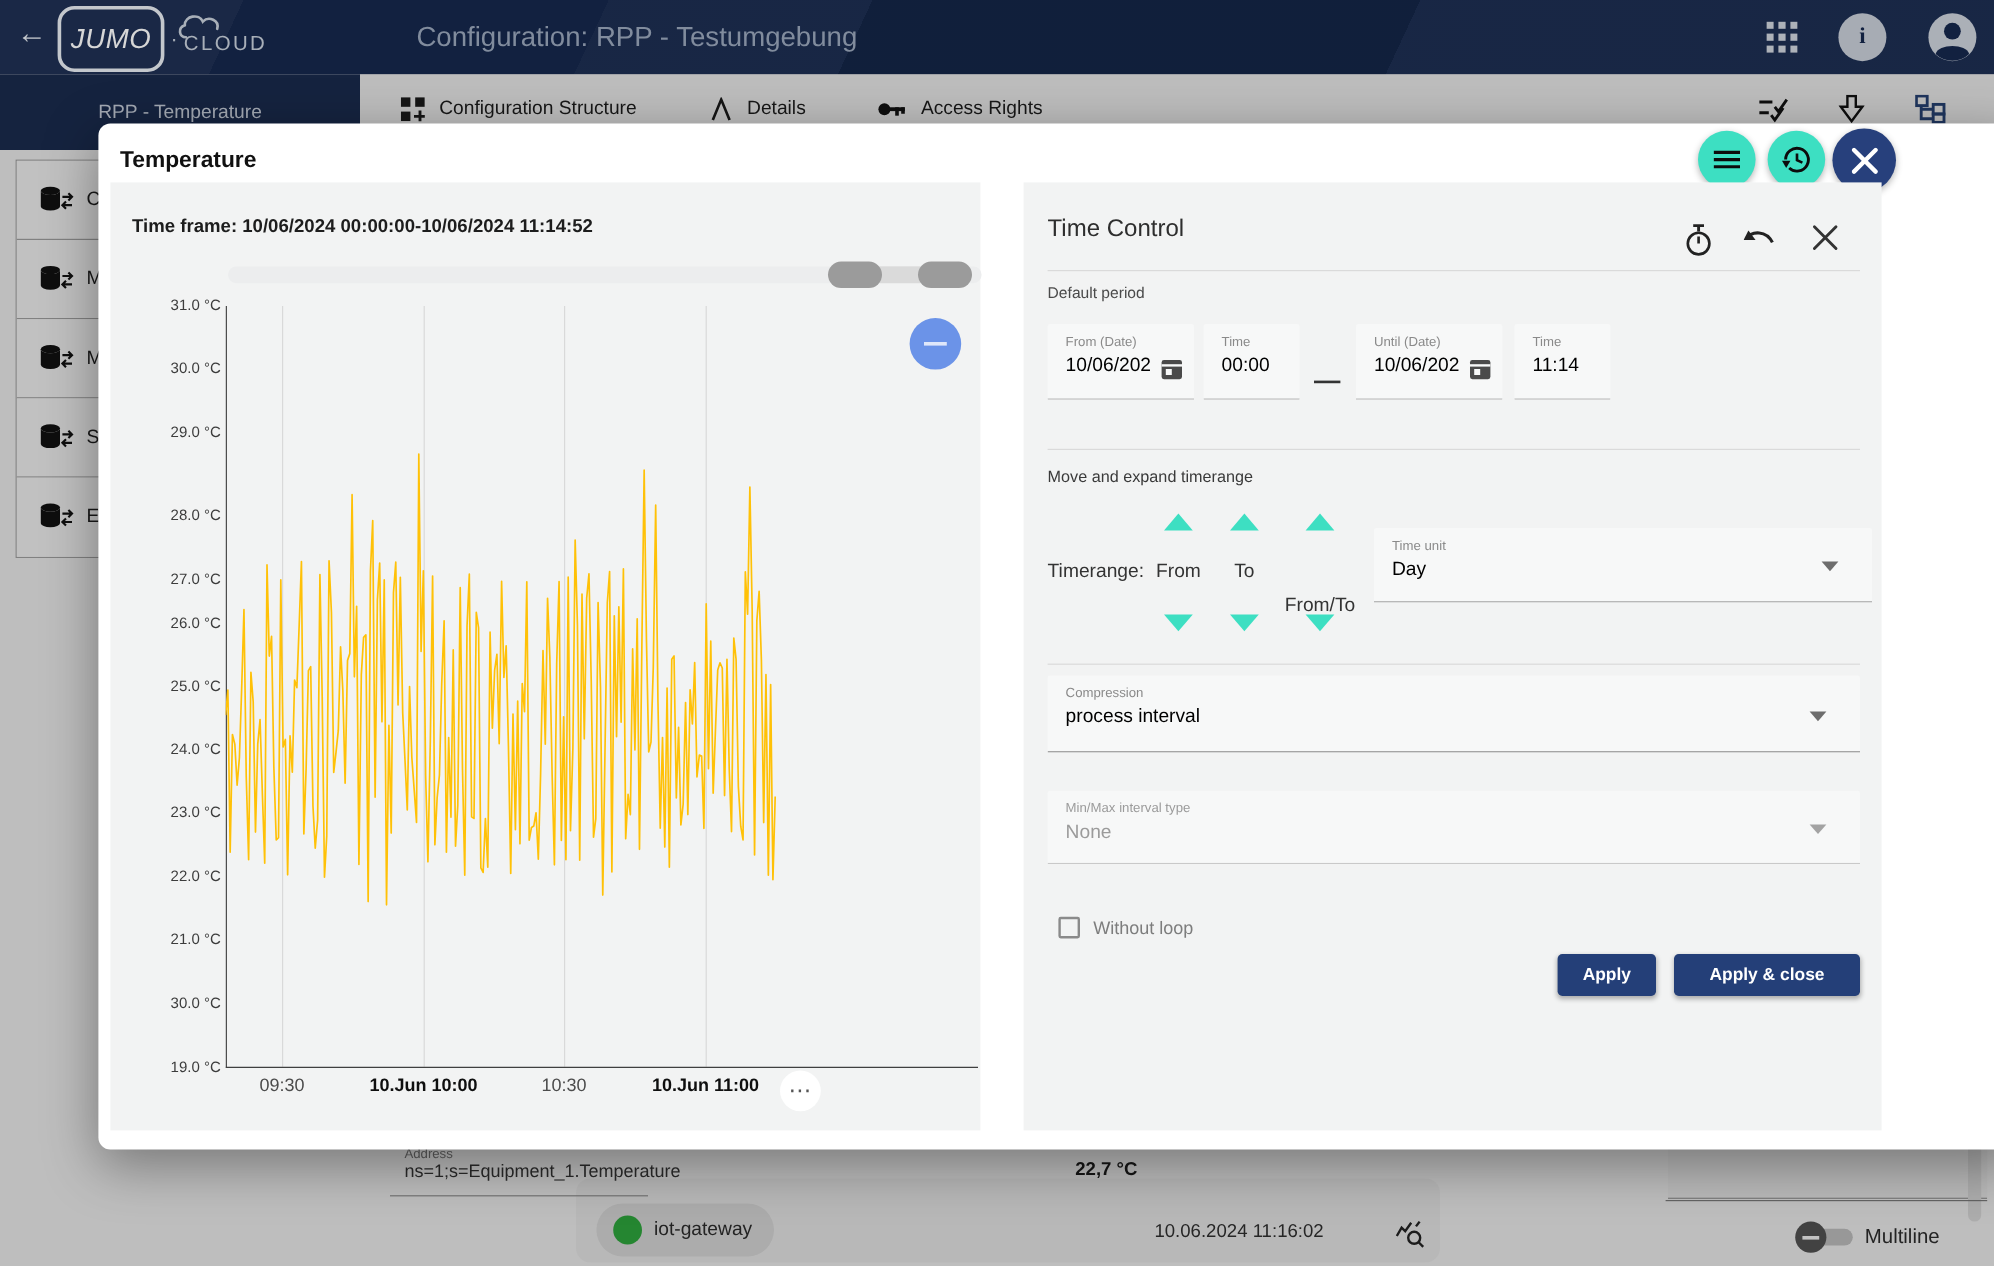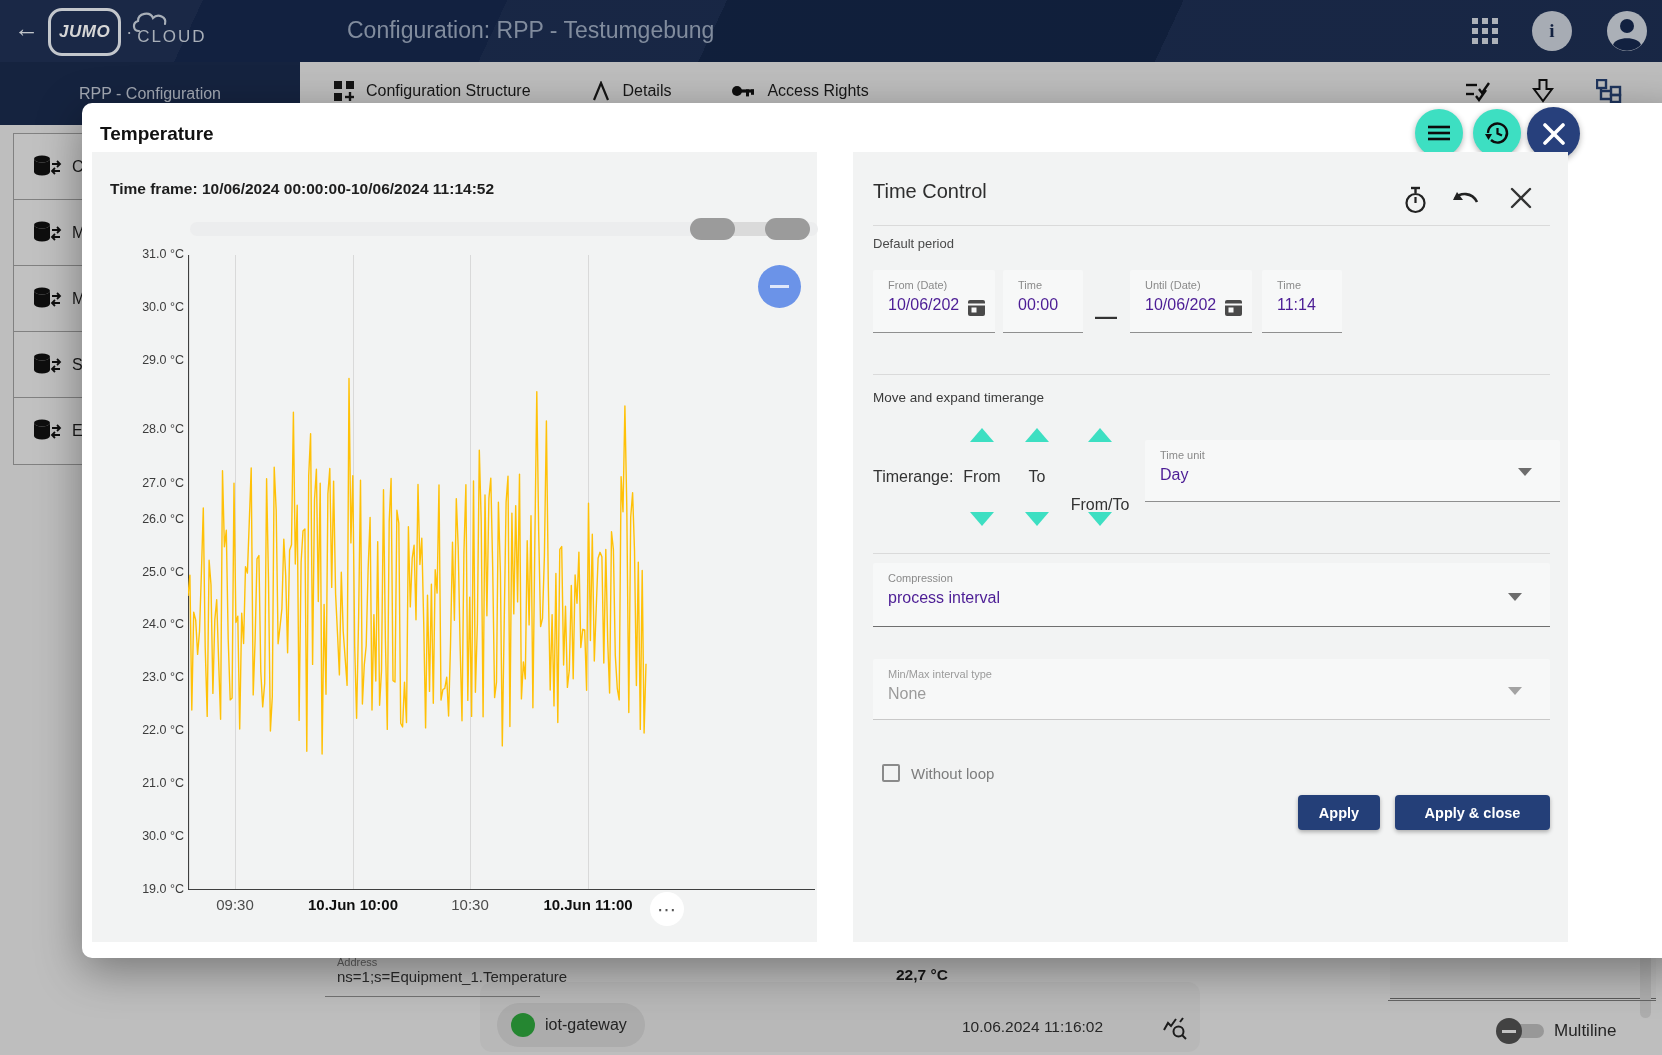--- a/index.html
+++ b/index.html
@@ -5,21 +5,21 @@
   * { margin:0; padding:0; box-sizing:border-box; }
   html,body { background:#555; }
   .page { position:relative; width:1662px; height:1055px; overflow:hidden;
           font-family:"Liberation Sans", sans-serif; background:#e3e3e3; }
 
   
   .topbar { position:absolute; left:0; top:0; width:1662px; height:62px; background:#16284d;
             background-image:linear-gradient(115deg, rgba(255,255,255,.04) 0 12%, rgba(0,0,0,0) 12% 30%, rgba(255,255,255,.03) 30% 43%, rgba(0,0,0,.08) 43% 70%, rgba(255,255,255,.03) 70%); }
   .back-arrow { position:absolute; left:14px; top:14px; color:#e8ecf2; font-size:25px; cursor:pointer; }
   .brand { position:absolute; left:48px; top:10px; display:flex; align-items:center; height:44px; color:#cdd5e0; }
-  .jumo-pill { border:3px solid #e9edf3; border-radius:14px; padding:11px 8px; font-size:17px; font-weight:bold; font-style:italic; color:#fff; letter-spacing:.5px; }
+  .jumo-pill { border:3px solid #e9edf3; border-radius:14px; padding:11px 8px; font-size:23px; font-weight:normal; font-style:italic; color:#fff; letter-spacing:.5px; }
   .brand-sep { margin:0 5px; font-size:18px; color:#c2cad6; }
   .cloud-wrap { position:relative; padding-top:10px; }
   .cloud-svg { position:absolute; left:-6px; top:-8px; }
   .cloud-text { font-size:17px; letter-spacing:2px; color:#c9d1dc; }
   .topbar-title { position:absolute; left:347px; top:17px; font-size:23px; color:#9aa7bc; }
   .topbar-icons { position:absolute; right:14px; top:10px; display:flex; gap:34px; align-items:center; }
   .info-circle { width:40px; height:40px; border-radius:50%; background:#c7cdd7; color:#16284d;
                  display:flex; align-items:center; justify-content:center; font-size:19px; font-weight:bold; font-family:"Liberation Serif", serif; }
 
   
@@ -89,21 +89,21 @@
   .dots-btn { position:absolute; left:558px; top:740px; width:34px; height:34px; border-radius:50%; background:#fff;
               display:flex; align-items:center; justify-content:center; font-size:19px; letter-spacing:1px; color:#555; cursor:pointer; }
 
   
   .tc-title { position:absolute; left:20px; top:28px; font-size:20px; color:#2e2e2e; }
   .tc-icon { position:absolute; cursor:pointer; }
   .tc-divider { position:absolute; left:20px; width:677px; border-top:1px solid #dadada; }
   .tc-sub { position:absolute; left:20px; font-size:13px; color:#4a4a4a; }
   .field { position:absolute; background:#f7f8f8; border-bottom:1px solid #8f8f8f; border-radius:2px 2px 0 0; padding:9px 0 0 15px; cursor:pointer; }
   .field .flabel { font-size:11px; color:#8a8a8a; }
-  .field .fvalue { font-size:16px; color:#4c1d95; margin-top:5px; white-space:nowrap; overflow:hidden; }
+  .field .fvalue { font-size:16px; color:#000000; margin-top:5px; white-space:nowrap; overflow:hidden; }
   .field.disabled { border-bottom:1px solid #c9c9c9; }
   .field.disabled .fvalue, .field.disabled .flabel { color:#9b9b9b; }
   .cal-icon { position:absolute; right:9px; top:27px; }
   .caret { position:absolute; width:0; height:0; border-left:7px solid transparent; border-right:7px solid transparent; border-top:8px solid #6d6d6d; }
   .range-sep { position:absolute; left:242px; top:152px; font-size:22px; font-weight:bold; color:#333; }
   .tri { position:absolute; width:0; height:0; border-left:12px solid transparent; border-right:12px solid transparent; cursor:pointer; }
   .tri.up { border-bottom:14px solid #3DDFC2; }
   .tri.down { border-top:14px solid #3DDFC2; }
   .tr-label { position:absolute; transform:translateX(-50%); font-size:16px; color:#333; white-space:nowrap; }
   .checkbox { position:absolute; left:29px; top:612px; width:18px; height:18px; border:2px solid #8a8a8a; border-radius:2px; background:#f2f3f3; cursor:pointer; }
@@ -148,21 +148,21 @@
         </div>
       <svg width="42" height="42" viewBox="0 0 42 42">
         <circle cx="21" cy="21" r="20" fill="#ccd2db"></circle>
         <circle cx="21" cy="16" r="7" fill="#16284d"></circle>
         <path d="M7 35 C9 26 33 26 35 35 A20 20 0 0 1 7 35 Z" fill="#16284d"></path>
       </svg>
     </div>
   </div>
 
   <div class="sidebar-head">
-    <span>RPP - Configuration</span>
+    <span>RPP - Temperature</span>
   </div>
 
   <div class="tabbar">
     <div class="tab">
       <svg width="20" height="20" viewBox="0 0 20 20">
         <g fill="#1a1a1a">
             <rect x="0" y="0" width="8" height="8"></rect>
             <rect x="12" y="0" width="8" height="8"></rect>
             <rect x="0" y="12" width="8" height="8"></rect>
           </g>

